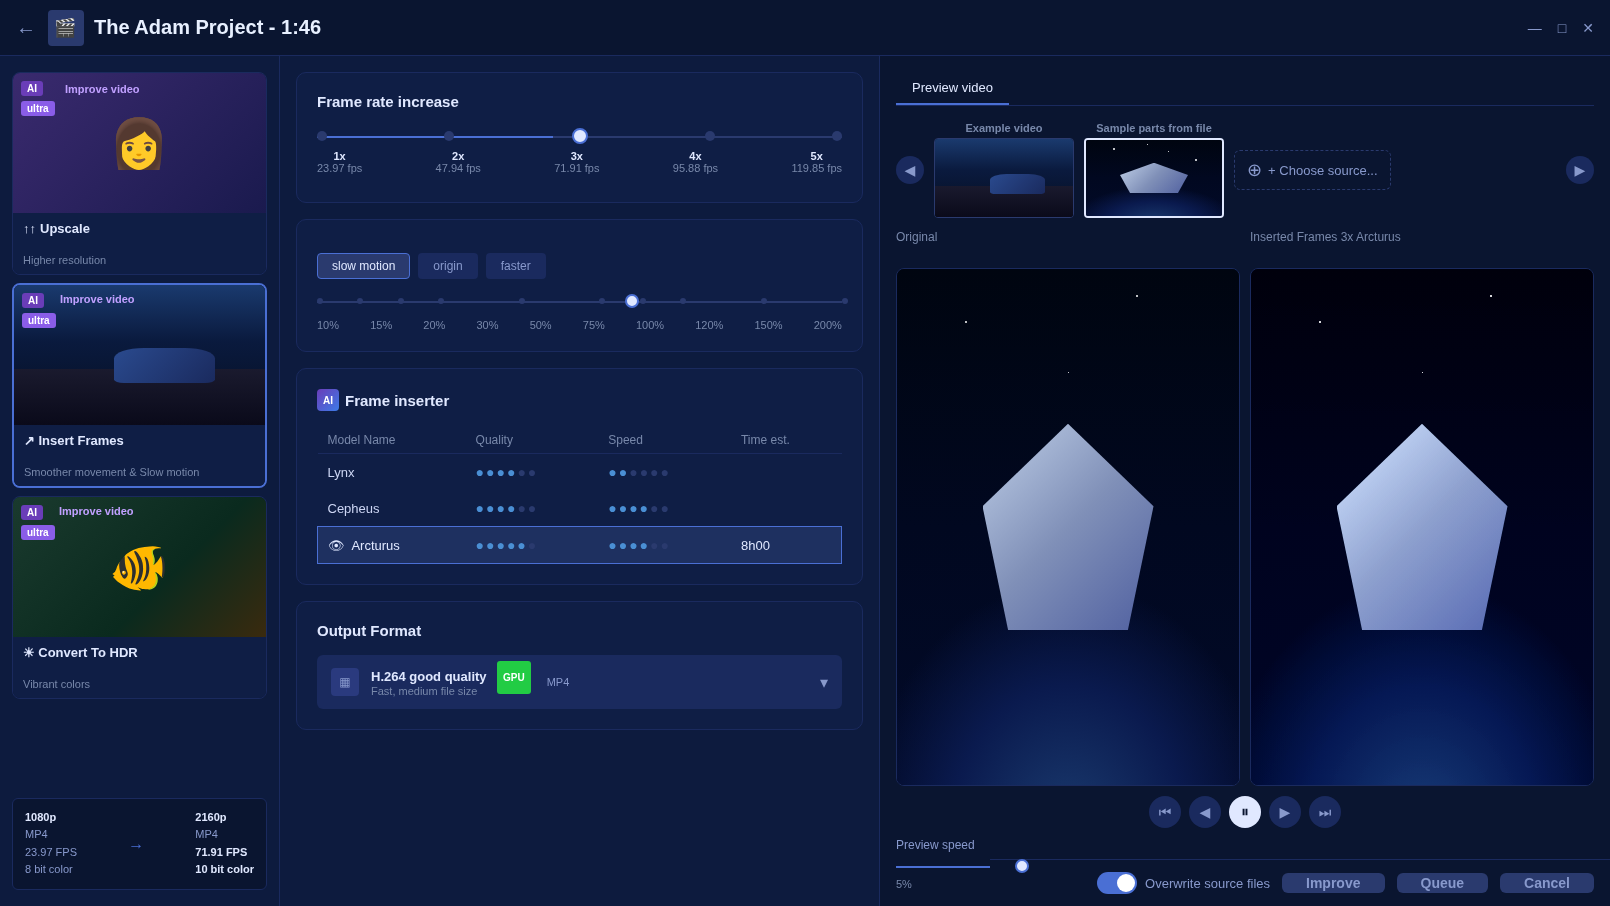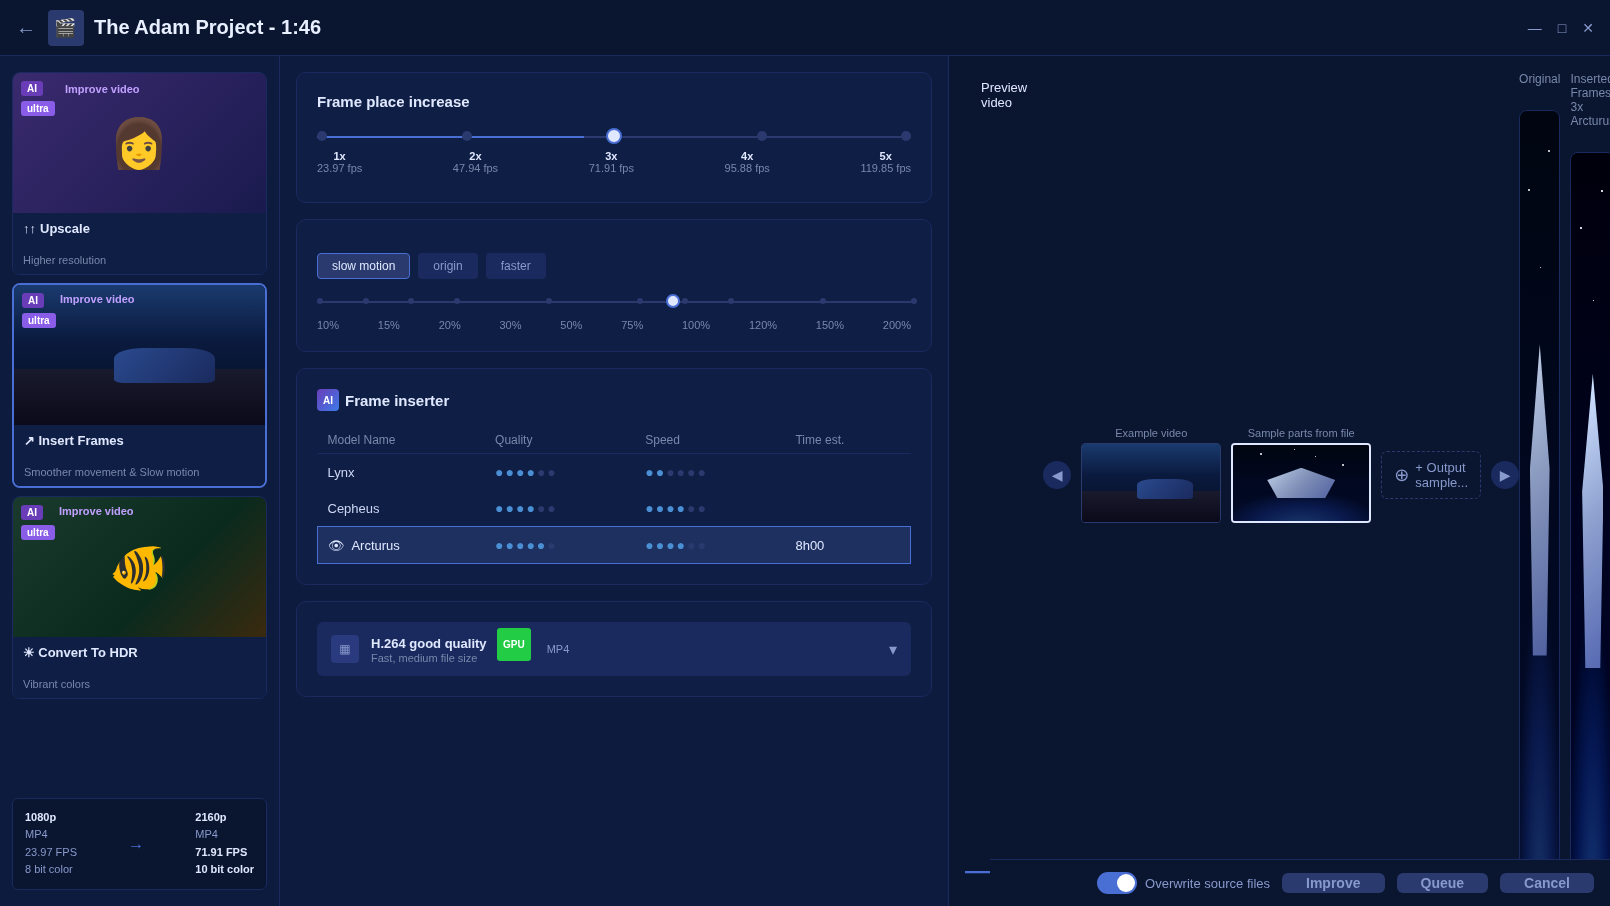--- a/index.html
+++ b/index.html
@@ -370,24 +370,25 @@
       padding: 11px 6px;
       border-radius: 3px;
       margin-left: 6px;
     }
     .format-sub { font-size: 11px; color: #7888aa; }
     .format-type { font-size: 11px; color: #8899cc; margin-left: 4px; }
     .chevron-down { color: #8899cc; }
 
     
     .right-panel {
-      width: 662px;
+      width: 731px;
       background: #0a1530;
       border-left: 1px solid #1a2a5e;
       display: flex;
+      flex-direction: column;
       padding: 16px;
     }
     .preview-tabs {
       display: flex;
       gap: 0;
       border-bottom: 1px solid #1a2a5e;
       margin-bottom: 16px;
     }
     .preview-tab {
       padding: 8px 16px;
@@ -415,21 +416,21 @@
       display: flex;
       align-items: center;
       justify-content: center;
       cursor: pointer;
       color: #8899cc;
       font-size: 14px;
       flex-shrink: 0;
     }
     .thumb-group { display: flex; gap: 10px; flex: 1; align-items: center; }
     .thumb-col { display: flex; flex-direction: column; align-items: center; gap: 4px; }
-    .thumb-label { font-size: 11px; color: #7888aa; }
+    .thumb-label { font-size: 11px; color: #7888aa; font-weight: bold; }
     .thumb-img {
       width: 140px;
       height: 80px;
       border-radius: 4px;
       overflow: hidden;
       border: 1px solid #2a3a6e;
     }
     .thumb-img.selected { border: 2px solid #e0e8ff; }
     .choose-sample {
       display: flex;
@@ -766,21 +767,21 @@
           <div><span class="highlight">71.91 FPS</span></div>
           <div><span class="highlight">10 bit color</span></div>
         </div>
       </div>
     </div>
   </div>
 
   <div class="center-content">
 
     <div class="card frame-rate-section">
-      <div class="card-title">Frame place increase</div>
+      <div class="card-title">Frame rate increase</div>
       <div class="slider-track">
         <div class="slider-dots">
           <div class="slider-line"></div>
           <div class="slider-fill"></div>
           <div class="slider-dot"></div>
           <div class="slider-dot"></div>
           <div class="slider-dot active"></div>
           <div class="slider-dot"></div>
           <div class="slider-dot"></div>
         </div>
@@ -889,20 +890,21 @@
             <td>
               <span class="dots"><span class="dot-filled">●●●●</span><span class="dot-empty">●●</span></span>
             </td>
             <td class="time-est">8h00</td>
           </tr>
         </tbody>
       </table>
     </div>
 
     <div class="card">
+      <div class="card-title">Output Format</div>
       <div class="format-row">
         <div class="format-left">
           <div class="format-icon">▦</div>
           <div>
             <div>
               <span class="format-label">H.264 good quality</span>
               <span class="format-tag">GPU</span>
             </div>
             <div class="format-sub">Fast, medium file size</div>
           </div>
@@ -942,21 +944,21 @@
                 <div class="star" style="width:2px;height:2px;top:10%;left:20%;"></div>
                 <div class="star" style="width:1px;height:1px;top:15%;left:60%;"></div>
                 <div class="star" style="width:2px;height:2px;top:25%;left:80%;"></div>
                 <div class="star" style="width:1px;height:1px;top:5%;left:45%;"></div>
               </div>
             </div>
           </div>
         </div>
         <div class="choose-sample">
           <span style="font-size:18px;">⊕</span>
-          <span>+ Output sample...</span>
+          <span>+ Choose source...</span>
         </div>
       </div>
       <div class="thumb-nav">▶</div>
     </div>
 
 
     <div class="preview-comparison">
       <div class="preview-col">
         <div class="preview-col-label">Original</div>
         <div class="preview-video-box">

